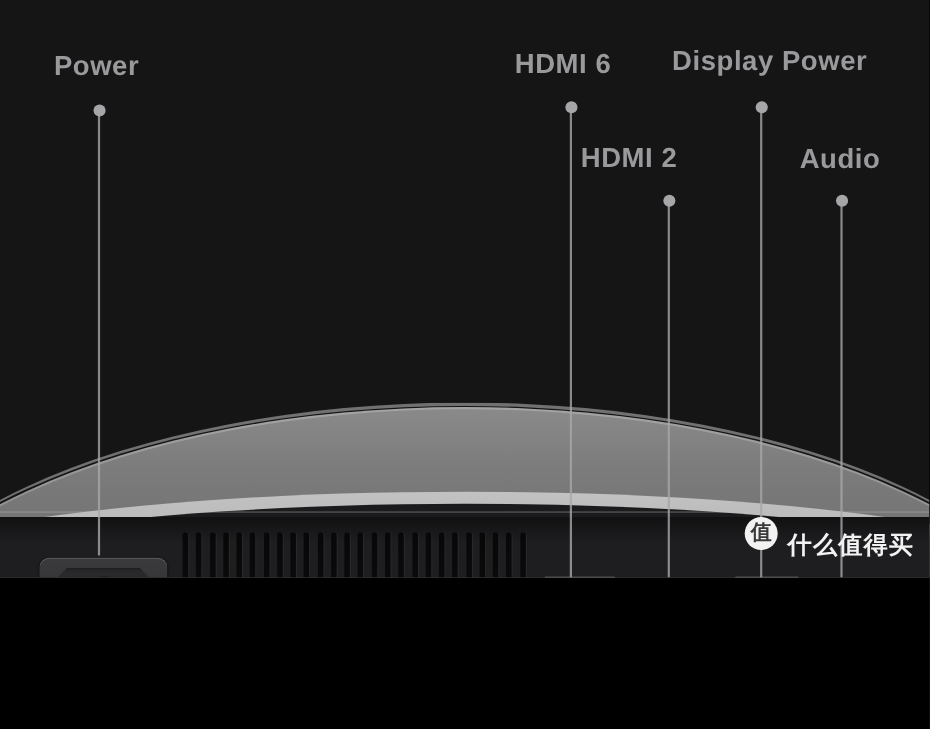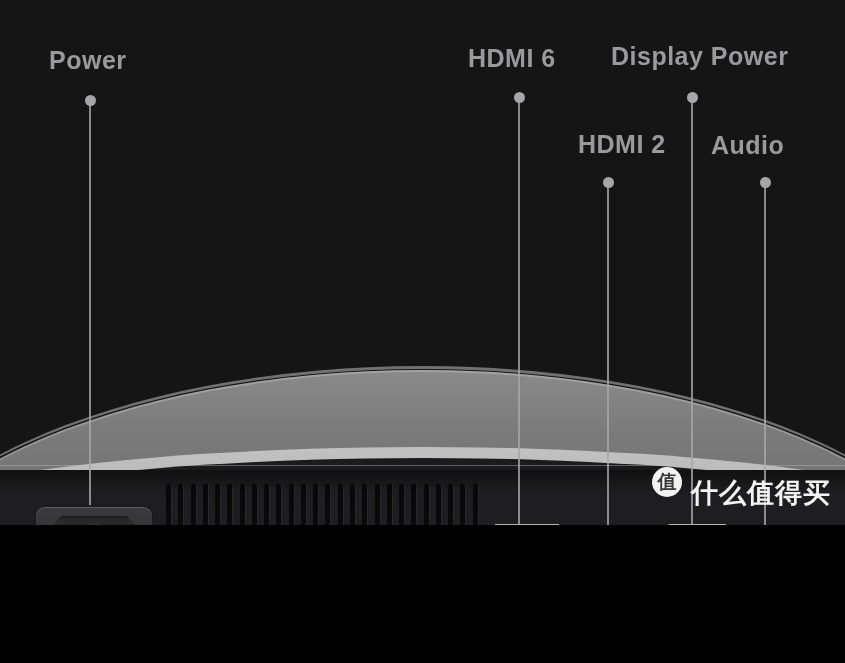--- a/index.html
+++ b/index.html
@@ -227,21 +227,21 @@
   .wm-badge{
     width:30px;height:30px;border-radius:50%;
     background:#f2f2f2;
     color:#3a3a3a;
     display:flex;align-items:center;justify-content:center;
     font-size:19px;font-weight:bold;line-height:1;
     font-family:"DejaVu Sans","Liberation Sans",sans-serif;
   }
   .wm-text{
     color:#f2f2f2;
-    font-size:27px;
+    font-size:22px;
     font-weight:bold;
     letter-spacing:1px;
     font-family:Liberation Sans, sans-serif;
     margin-top:23px;
   }
 </style>
 </head>
 <body>
 
 <div id="stage">
@@ -348,29 +348,29 @@
   </div>
 
   <div class="callout-label" style="left:49px;top:46px;">Power</div>
   <div class="leader-dot" style="left:85px;top:95px;"></div>
   <div class="leader" style="left:89px;top:105px;height:400px;"></div>
 
   <div class="callout-label" style="left:468px;top:44px;">HDMI 6</div>
   <div class="leader-dot" style="left:514px;top:92px;"></div>
   <div class="leader" style="left:518px;top:102px;height:432px;"></div>
 
-  <div class="callout-label" style="left:578px;top:130px;">HDMI 2</div>
+  <div class="callout-label" style="left:528px;top:130px;">HDMI 2</div>
   <div class="leader-dot" style="left:603px;top:177px;"></div>
   <div class="leader" style="left:607px;top:187px;height:352px;"></div>
 
   <div class="callout-label" style="left:611px;top:42px;">Display Power</div>
   <div class="leader-dot" style="left:687px;top:92px;"></div>
   <div class="leader" style="left:691px;top:102px;height:432px;"></div>
 
-  <div class="callout-label" style="left:711px;top:131px;">Audio</div>
+  <div class="callout-label" style="left:727px;top:131px;">Audio</div>
   <div class="leader-dot" style="left:760px;top:177px;"></div>
   <div class="leader" style="left:764px;top:187px;height:352px;"></div>
 
   <div class="watermark">
     <div class="wm-badge">值</div>
     <div class="wm-text">什么值得买</div>
   </div>
 
 </div>
 

